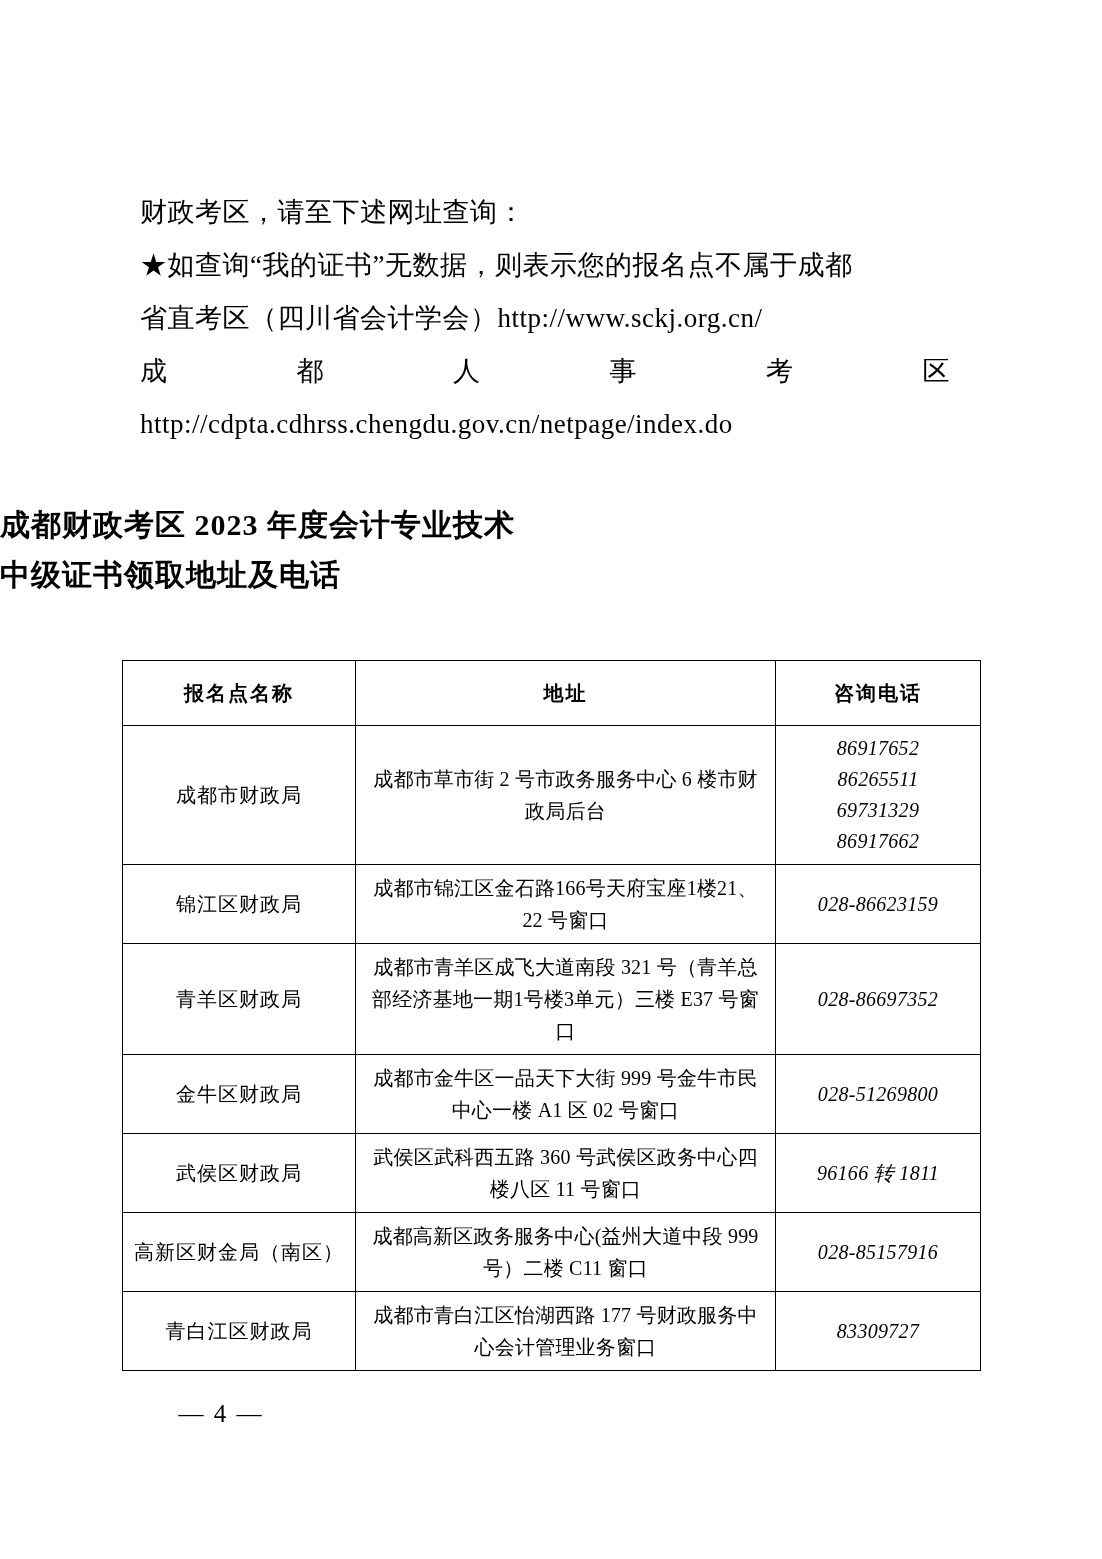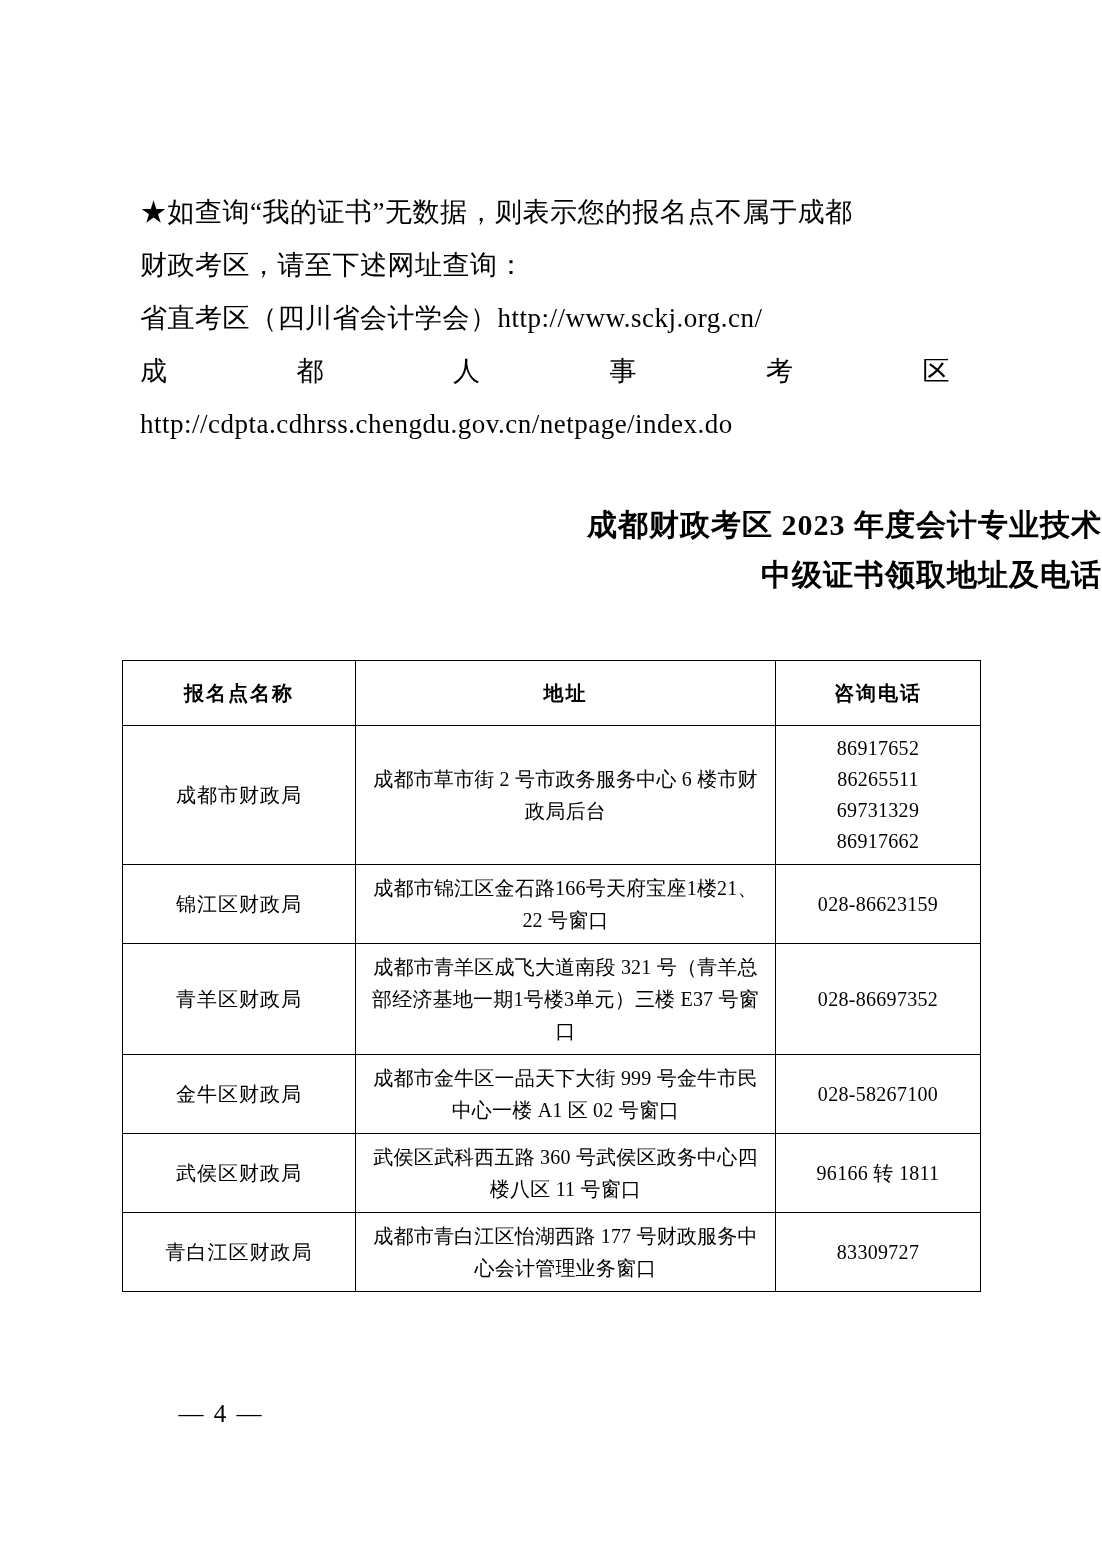--- a/index.html
+++ b/index.html
@@ -43,21 +43,21 @@
   .url-line {
     font-size: 27px;
     line-height: 53px;
     letter-spacing: 0.2px;
   }
   .doc-title {
     position: absolute;
     left: 0;
     top: 500px;
     width: 1102px;
-    text-align: right;
+    text-align: left;
     font-weight: bold;
     font-size: 30px;
     line-height: 50px;
     letter-spacing: 1px;
   }
   .doc-title div { white-space: nowrap; }
 
   table.cert-table {
     position: absolute;
     left: 122px;
@@ -84,21 +84,21 @@
   col.c1 { width: 233px; }
   col.c2 { width: 420px; }
   col.c3 { width: 205px; }
   td.addr {
     text-align: left;
     text-align: justify;
     text-justify: inter-ideograph;
     letter-spacing: 0.2px;
   }
   td.name { letter-spacing: 1px; }
-  td.phone { letter-spacing: 0.3px; }
+  td.phone { letter-spacing: 0.3px; font-style: italic; }
   td.phone .multi { display: block; line-height: 31px; }
   .page-number {
     position: absolute;
     left: 0;
     top: 1400px;
     width: 1102px;
     text-align: center;
     font-size: 25px;
     letter-spacing: 2px;
   }
@@ -106,22 +106,22 @@
     display: inline-block;
     margin-left: -660px;
   }
 </style>
 </head>
 <body>
 
 <div class="page">
 
   <div class="intro">
+    <p>财政考区，请至下述网址查询：</p>
     <p>★如查询“我的证书”无数据，则表示您的报名点不属于成都</p>
-    <p>财政考区，请至下述网址查询：</p>
     <p>省直考区（四川省会计学会）http://www.sckj.org.cn/</p>
     <p>
       <span class="spread">
         <span>成</span>
         <span>都</span>
         <span>人</span>
         <span>事</span>
         <span>考</span>
         <span>区</span>
       </span>
@@ -164,28 +164,33 @@
         <td class="phone">028-86623159</td>
       </tr>
       <tr>
         <td class="name">青羊区财政局</td>
         <td class="addr">成都市青羊区成飞大道南段 321 号（青羊总部经济基地一期1号楼3单元）三楼 E37 号窗口</td>
         <td class="phone">028-86697352</td>
       </tr>
       <tr>
         <td class="name">金牛区财政局</td>
         <td class="addr">成都市金牛区一品天下大街 999 号金牛市民中心一楼 A1 区 02 号窗口</td>
-        <td class="phone">028-58267100</td>
+        <td class="phone">028-51269800</td>
       </tr>
       <tr>
         <td class="name">武侯区财政局</td>
         <td class="addr">武侯区武科西五路 360 号武侯区政务中心四楼八区 11 号窗口</td>
         <td class="phone">96166 转 1811</td>
       </tr>
       <tr>
+        <td class="name">高新区财金局（南区）</td>
+        <td class="addr">成都高新区政务服务中心(益州大道中段 999 号）二楼 C11 窗口</td>
+        <td class="phone">028-85157916</td>
+      </tr>
+      <tr>
         <td class="name">青白江区财政局</td>
         <td class="addr">成都市青白江区怡湖西路 177 号财政服务中心会计管理业务窗口</td>
         <td class="phone">83309727</td>
       </tr>
     </tbody>
   </table>
 
   <div class="page-number">
     <span class="pn-inner">— 4 —</span>
   </div>

